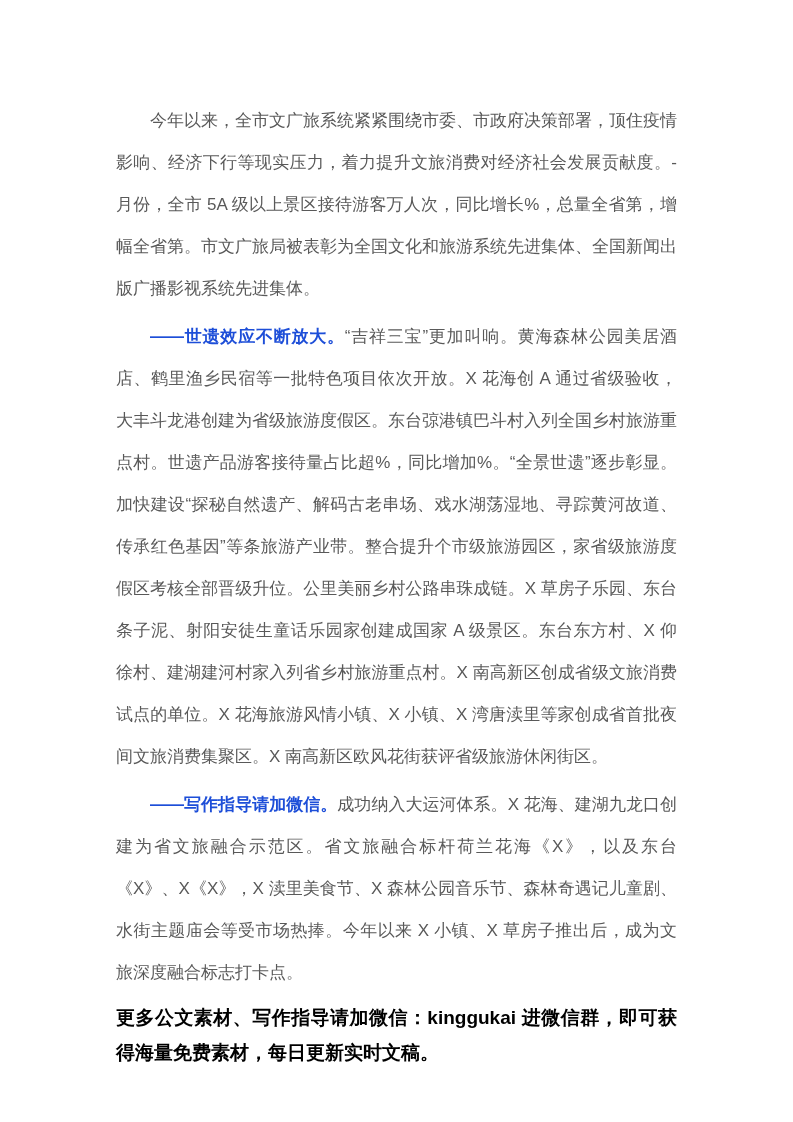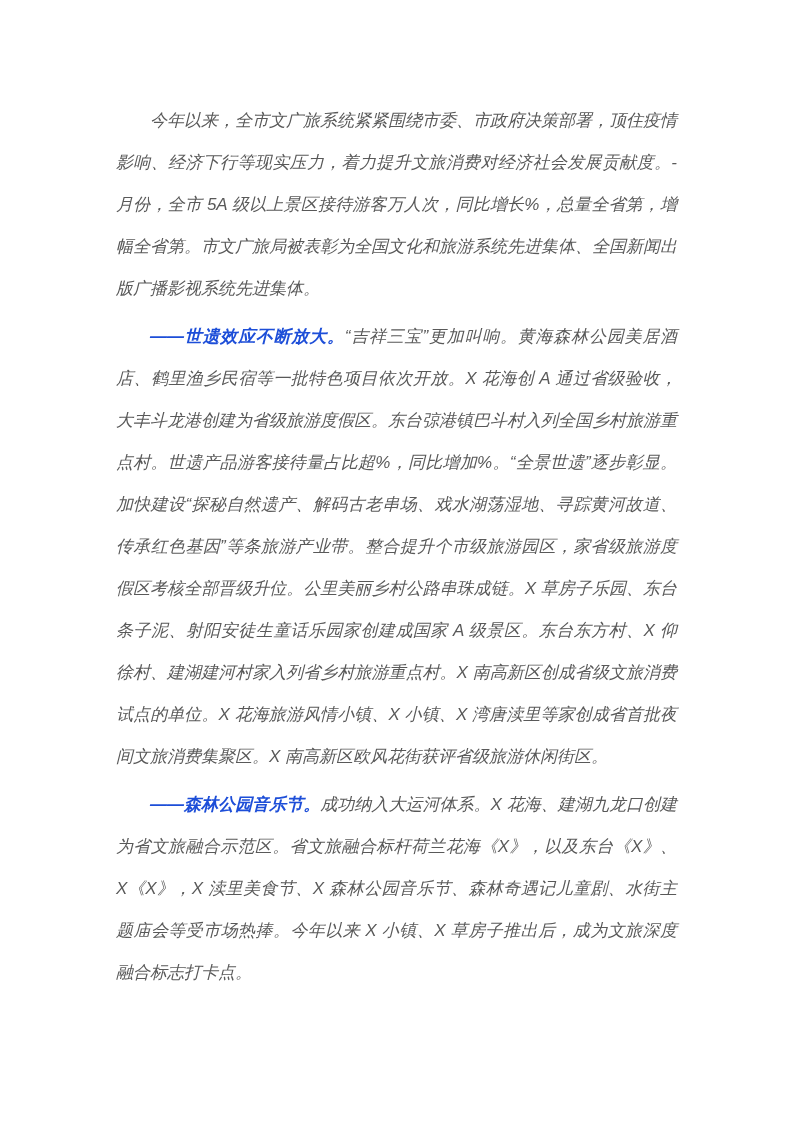--- a/index.html
+++ b/index.html
@@ -20,21 +20,20 @@
   }
   p.body-para {
     font-size: 17px;
     line-height: 42px;
     color: #595959;
     text-align: justify;
     text-justify: inter-ideograph;
     margin: 0 0 6px 0;
     text-indent: 2em;
     word-break: break-all;
-    font-style: italic;
   }
   p.body-para .lead {
     font-weight: bold;
     color: #1d4ed8;
   }
   p.footer-para {
     font-size: 19px;
     line-height: 35px;
     color: #000000;
     font-weight: bold;
@@ -47,16 +46,17 @@
 </style>
 </head>
 <body>
 
 <div class="page">
 
   <p class="body-para"><span>今年以来，全市文广旅系统紧紧围绕市委、市政府决策部署，顶住疫情影响、经济下行等现实压力，着力提升文旅消费对经济社会发展贡献度。-月份，全市 5A 级以上景区接待游客万人次，同比增长%，总量全省第，增幅全省第。市文广旅局被表彰为全国文化和旅游系统先进集体、全国新闻出版广播影视系统先进集体。</span></p>
 
   <p class="body-para"><span class="lead">——世遗效应不断放大。</span><span>“吉祥三宝”更加叫响。黄海森林公园美居酒店、鹤里渔乡民宿等一批特色项目依次开放。X 花海创 A 通过省级验收，大丰斗龙港创建为省级旅游度假区。东台弶港镇巴斗村入列全国乡村旅游重点村。世遗产品游客接待量占比超%，同比增加%。“全景世遗”逐步彰显。加快建设“探秘自然遗产、解码古老串场、戏水湖荡湿地、寻踪黄河故道、传承红色基因”等条旅游产业带。整合提升个市级旅游园区，家省级旅游度假区考核全部晋级升位。公里美丽乡村公路串珠成链。X 草房子乐园、东台条子泥、射阳安徒生童话乐园家创建成国家 A 级景区。东台东方村、X 仰徐村、建湖建河村家入列省乡村旅游重点村。X 南高新区创成省级文旅消费试点的单位。X 花海旅游风情小镇、X 小镇、X 湾唐渎里等家创成省首批夜间文旅消费集聚区。X 南高新区欧风花街获评省级旅游休闲街区。</span></p>
 
-  <p class="body-para"><span class="lead">——森林公园音乐节。</span><span>成功纳入大运河体系。X 花海、建湖九龙口创建为省文旅融合示范区。省文旅融合标杆荷兰花海《X》，以及东台《X》、X《X》，X 渎里美食节、X 森林公园音乐节、森林奇遇记儿童剧、水街主题庙会等受市场热捧。今年以来 X 小镇、X 草房子推出后，成为文旅深度融合标志打卡点。</span></p>
+  <p class="body-para"><span class="lead">——写作指导请加微信。</span><span>成功纳入大运河体系。X 花海、建湖九龙口创建为省文旅融合示范区。省文旅融合标杆荷兰花海《X》，以及东台《X》、X《X》，X 渎里美食节、X 森林公园音乐节、森林奇遇记儿童剧、水街主题庙会等受市场热捧。今年以来 X 小镇、X 草房子推出后，成为文旅深度融合标志打卡点。</span></p>
 
+  <p class="footer-para"><span>更多公文素材、写作指导请加微信：kinggukai 进微信群，即可获得海量免费素材，每日更新实时文稿。</span></p>
 
 </div>
 
 </body></html>

